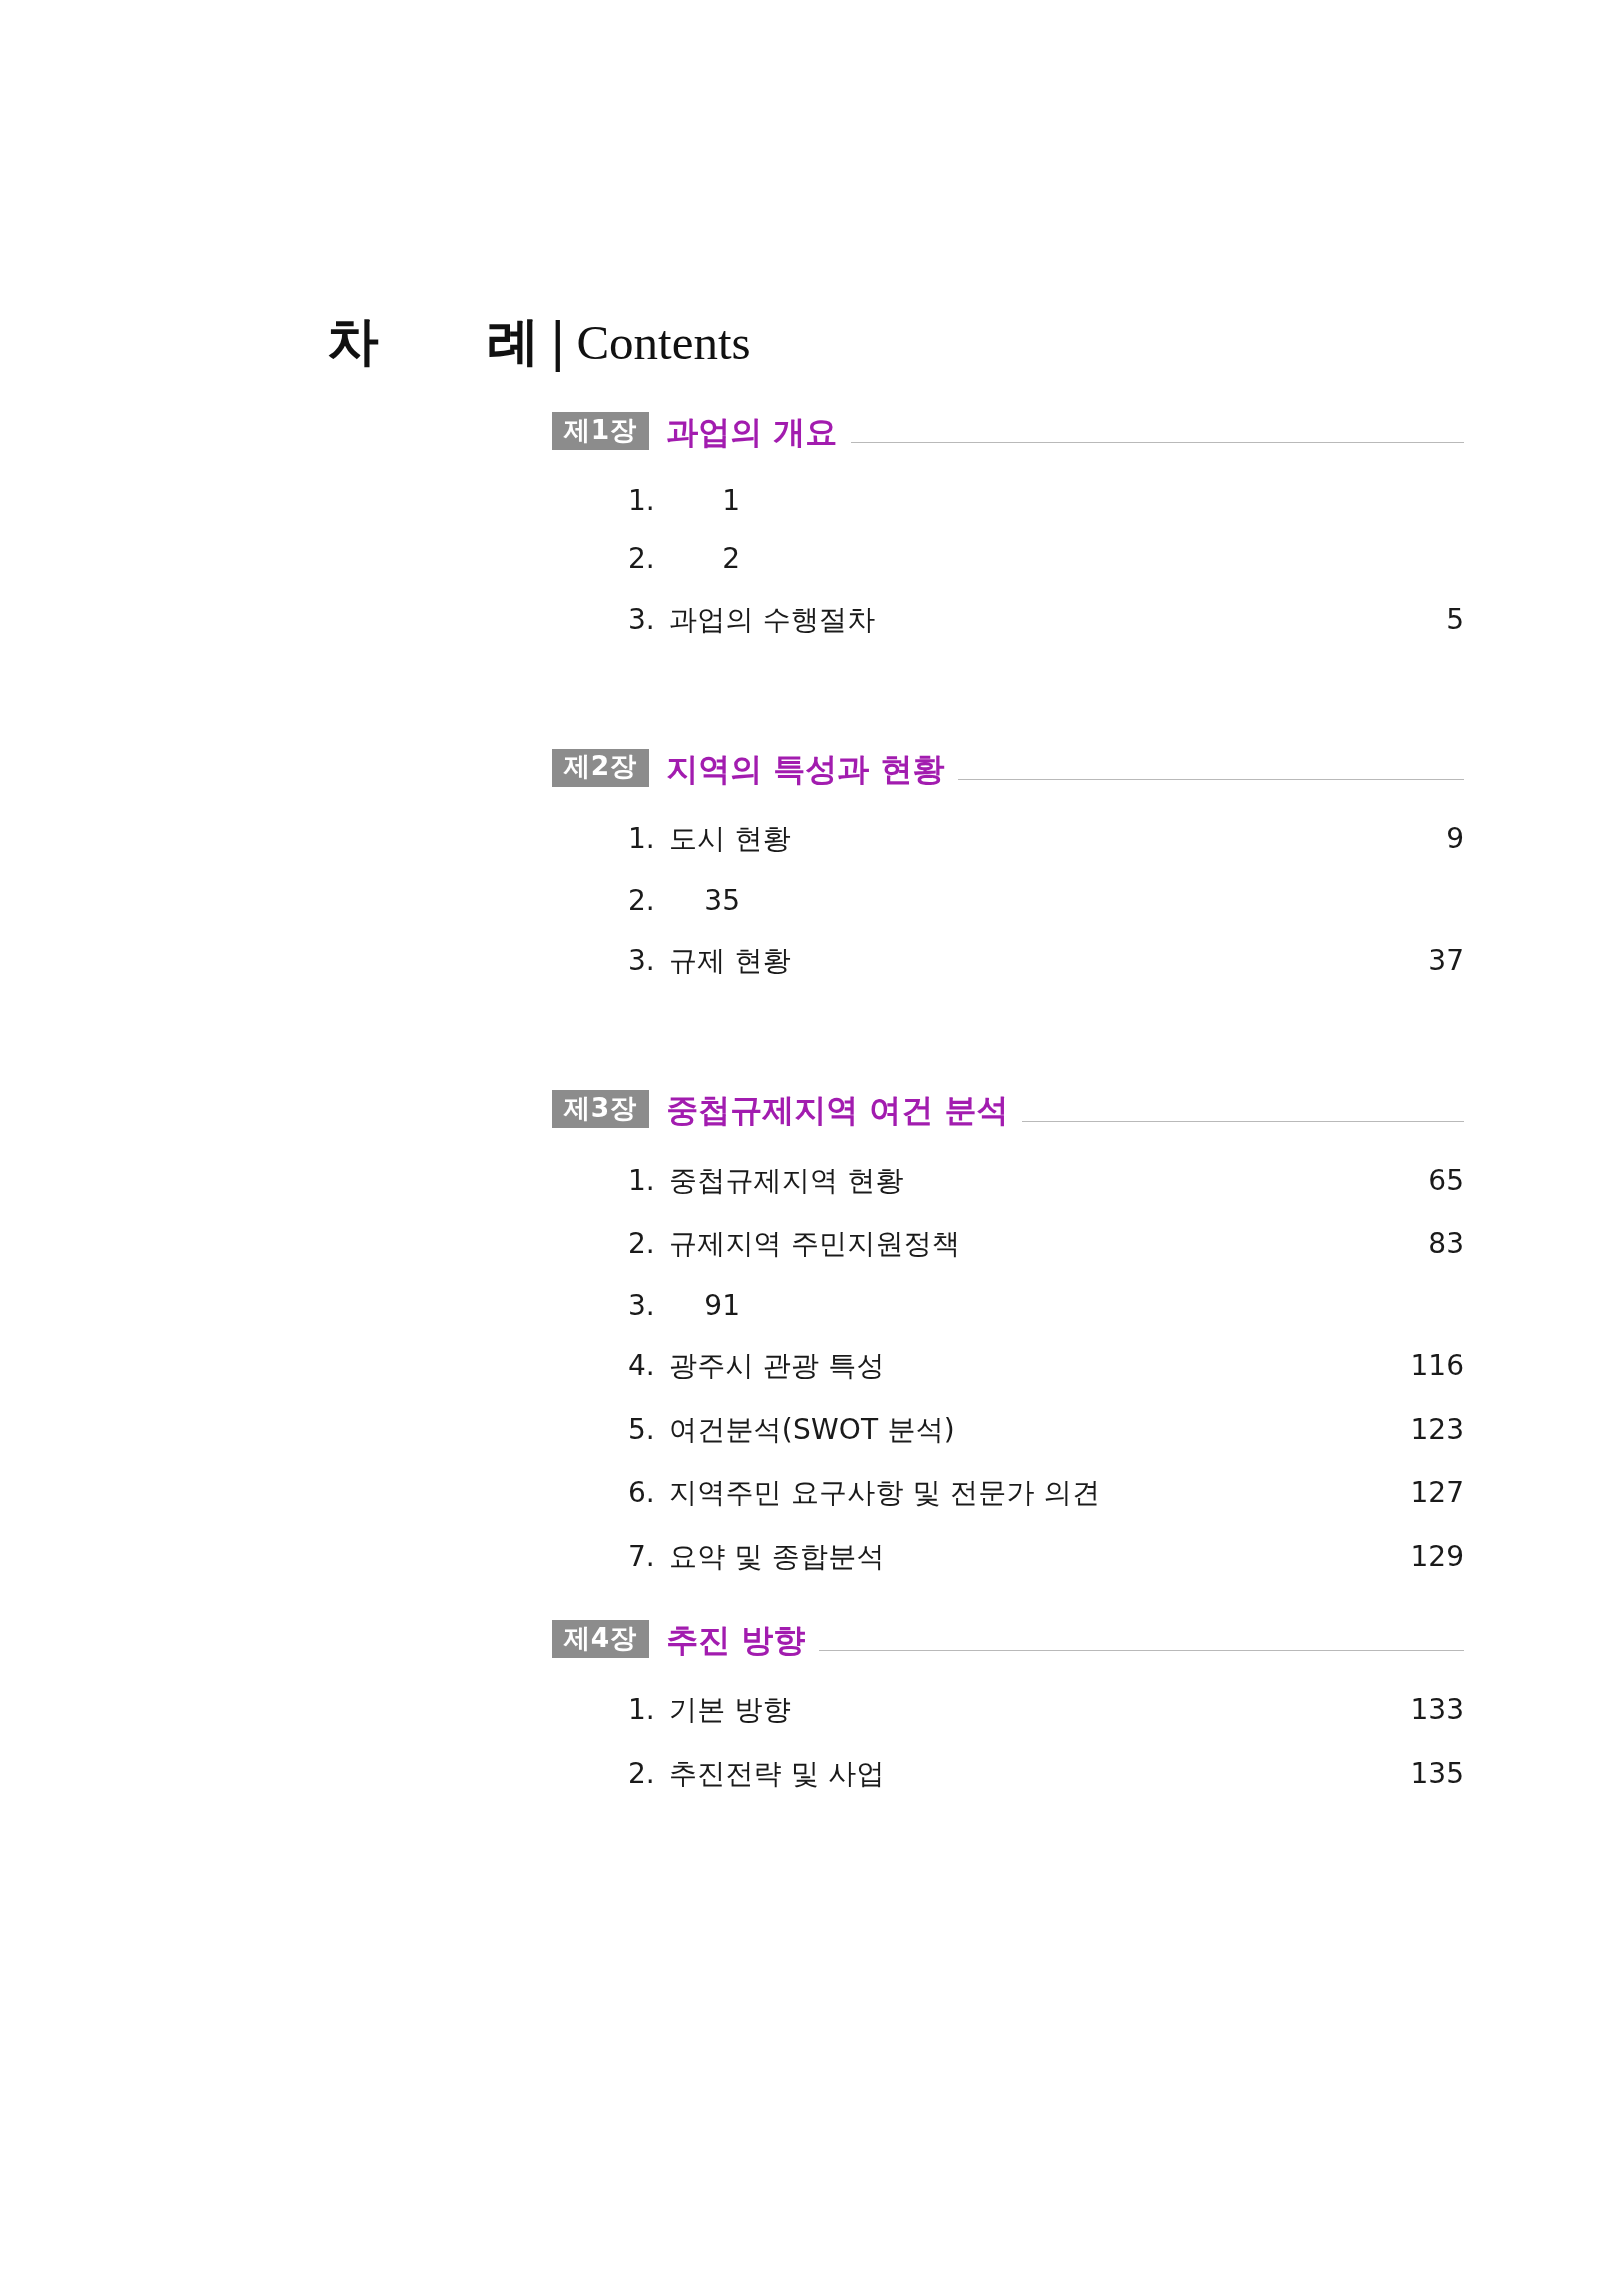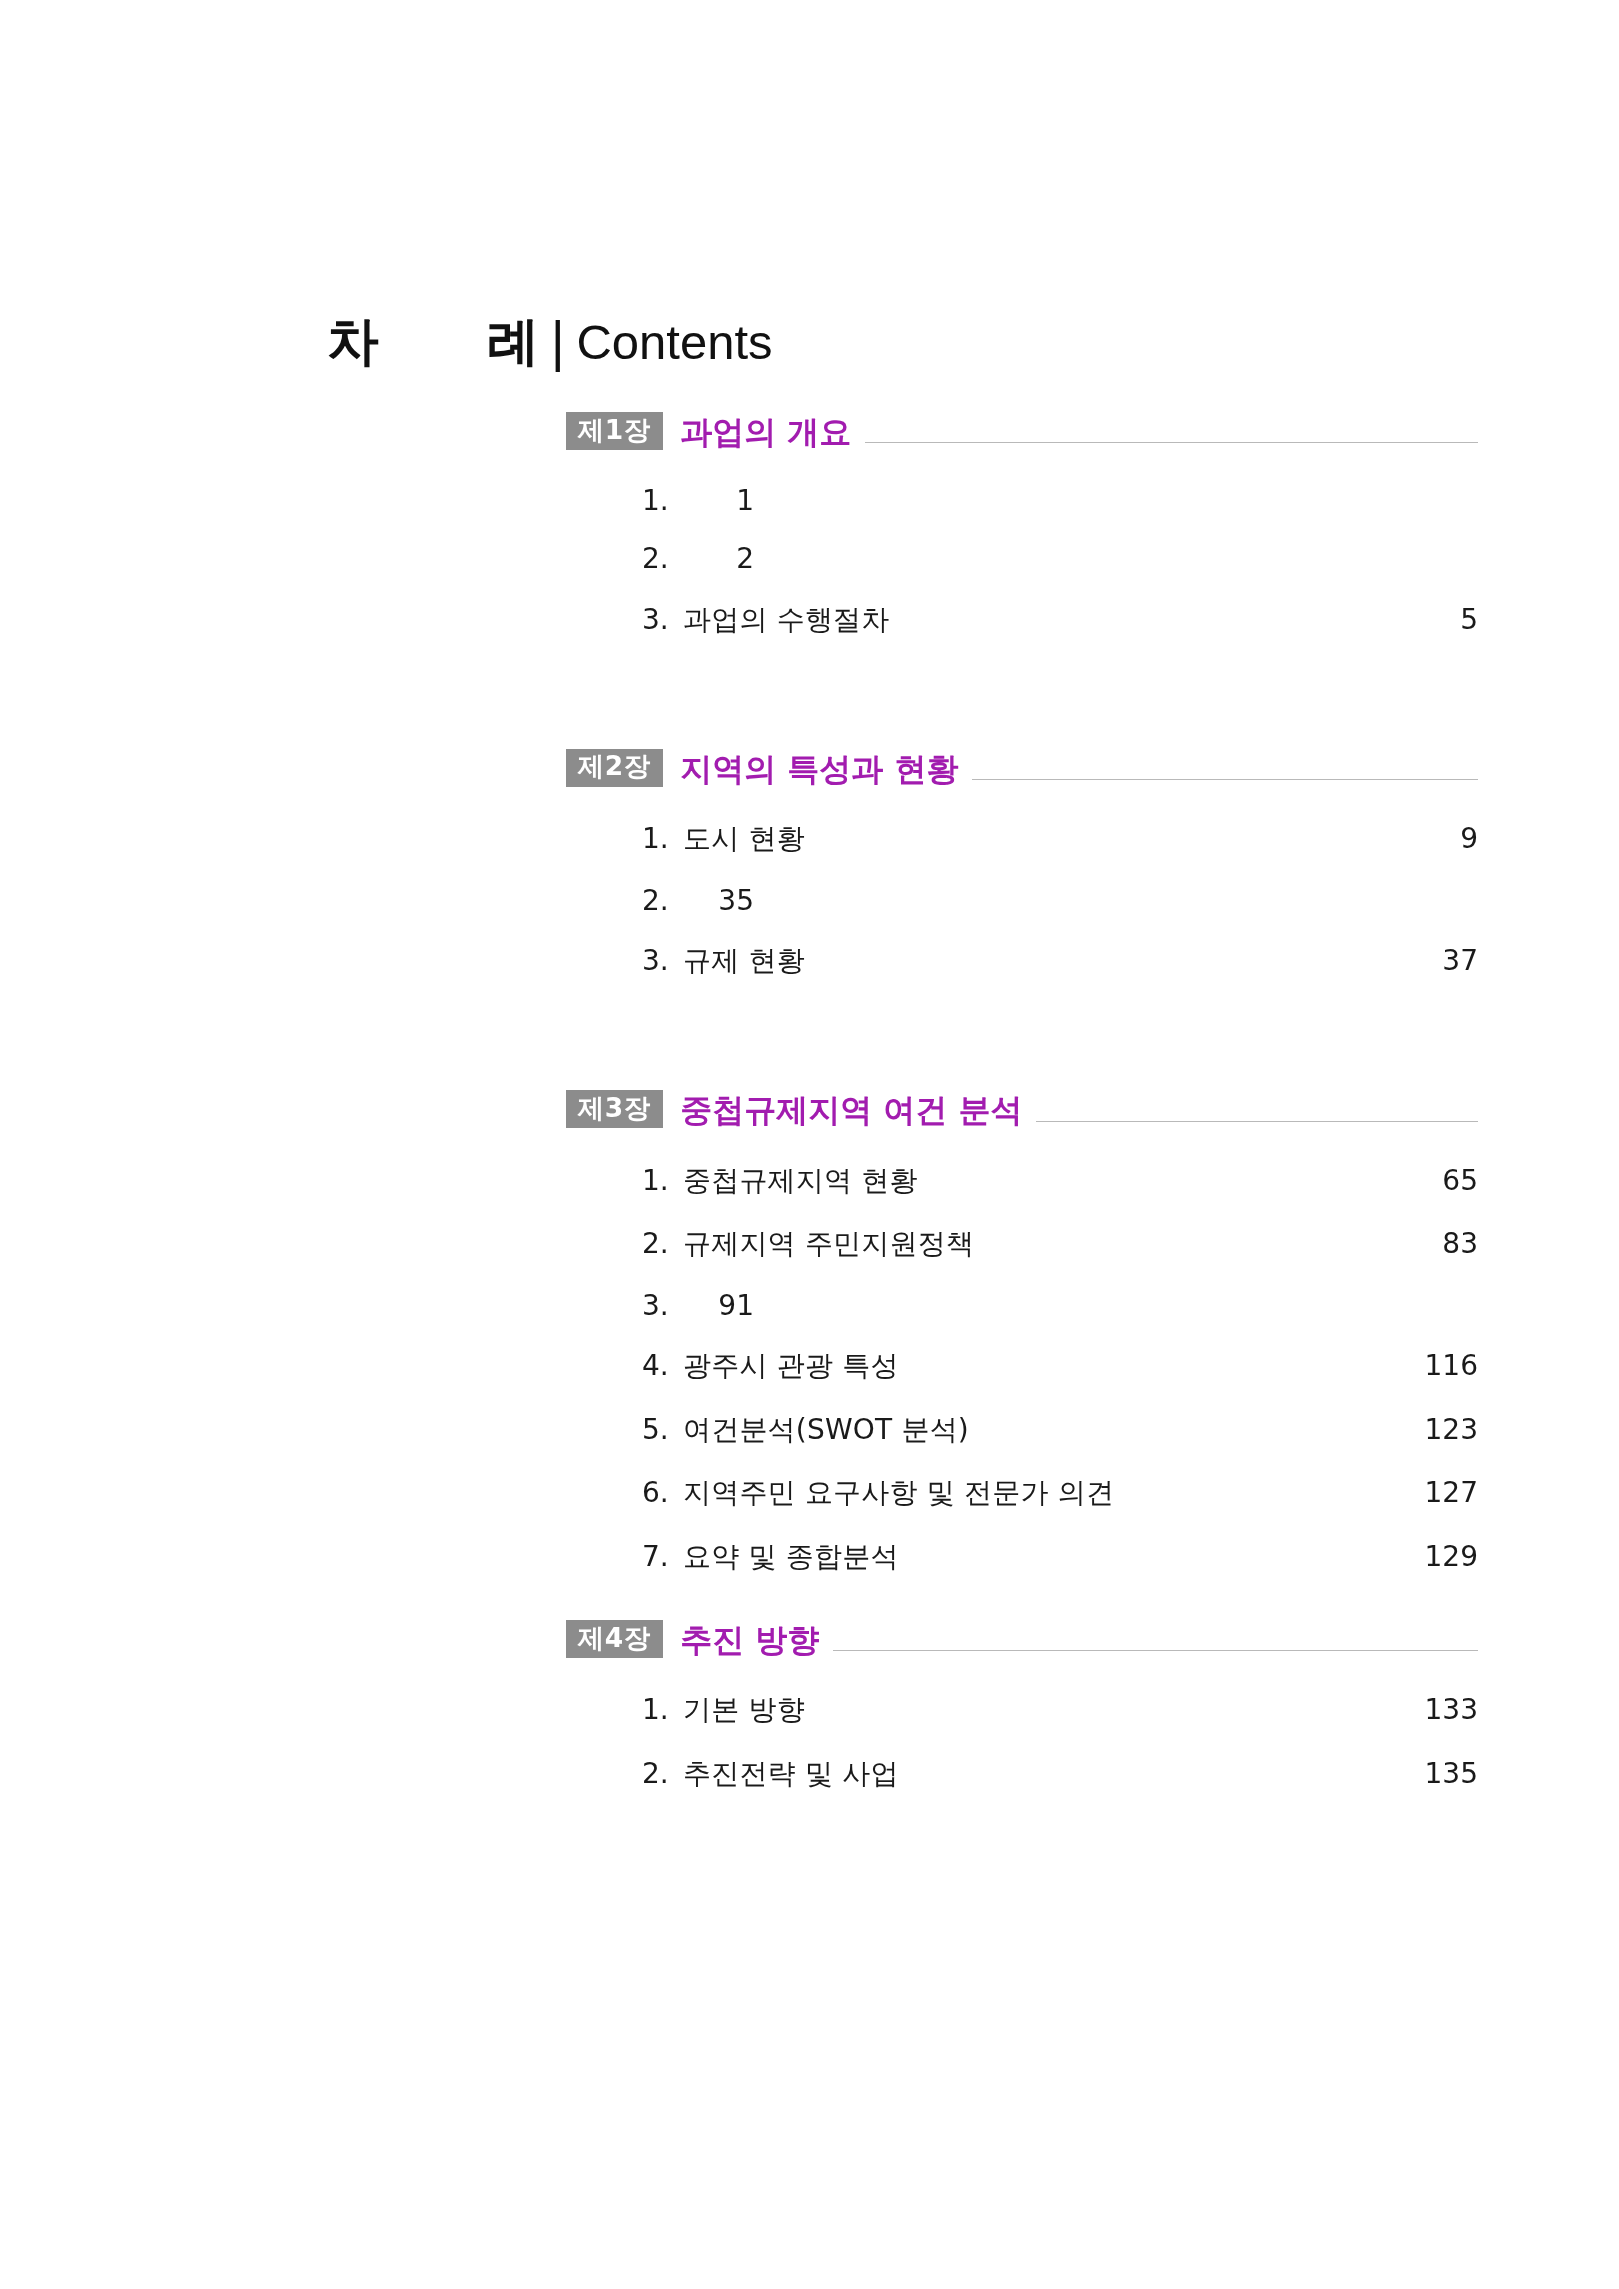--- a/index.html
+++ b/index.html
@@ -37,29 +37,29 @@
     letter-spacing: 0px;
     white-space: pre;
     color: #111111;
   }
   .toc-title .bar {
     display: inline-block;
     padding: 0 9.8px;
     font-weight: 400;
   }
   .toc-title .en {
-    font-family: Liberation Sans, sans-serif;
+    font-family: Liberation Serif, serif;
     font-weight: 500;
     font-size: 49px;
   }
 
   
   .chapters {
     position: absolute;
-    left: 566px;
+    left: 552px;
     top: 412px;
     width: 912px;
   }
   .chapter {
     margin-bottom: 57px;
   }
   .chapter-head {
     display: flex;
     align-items: flex-end;
     position: relative;

